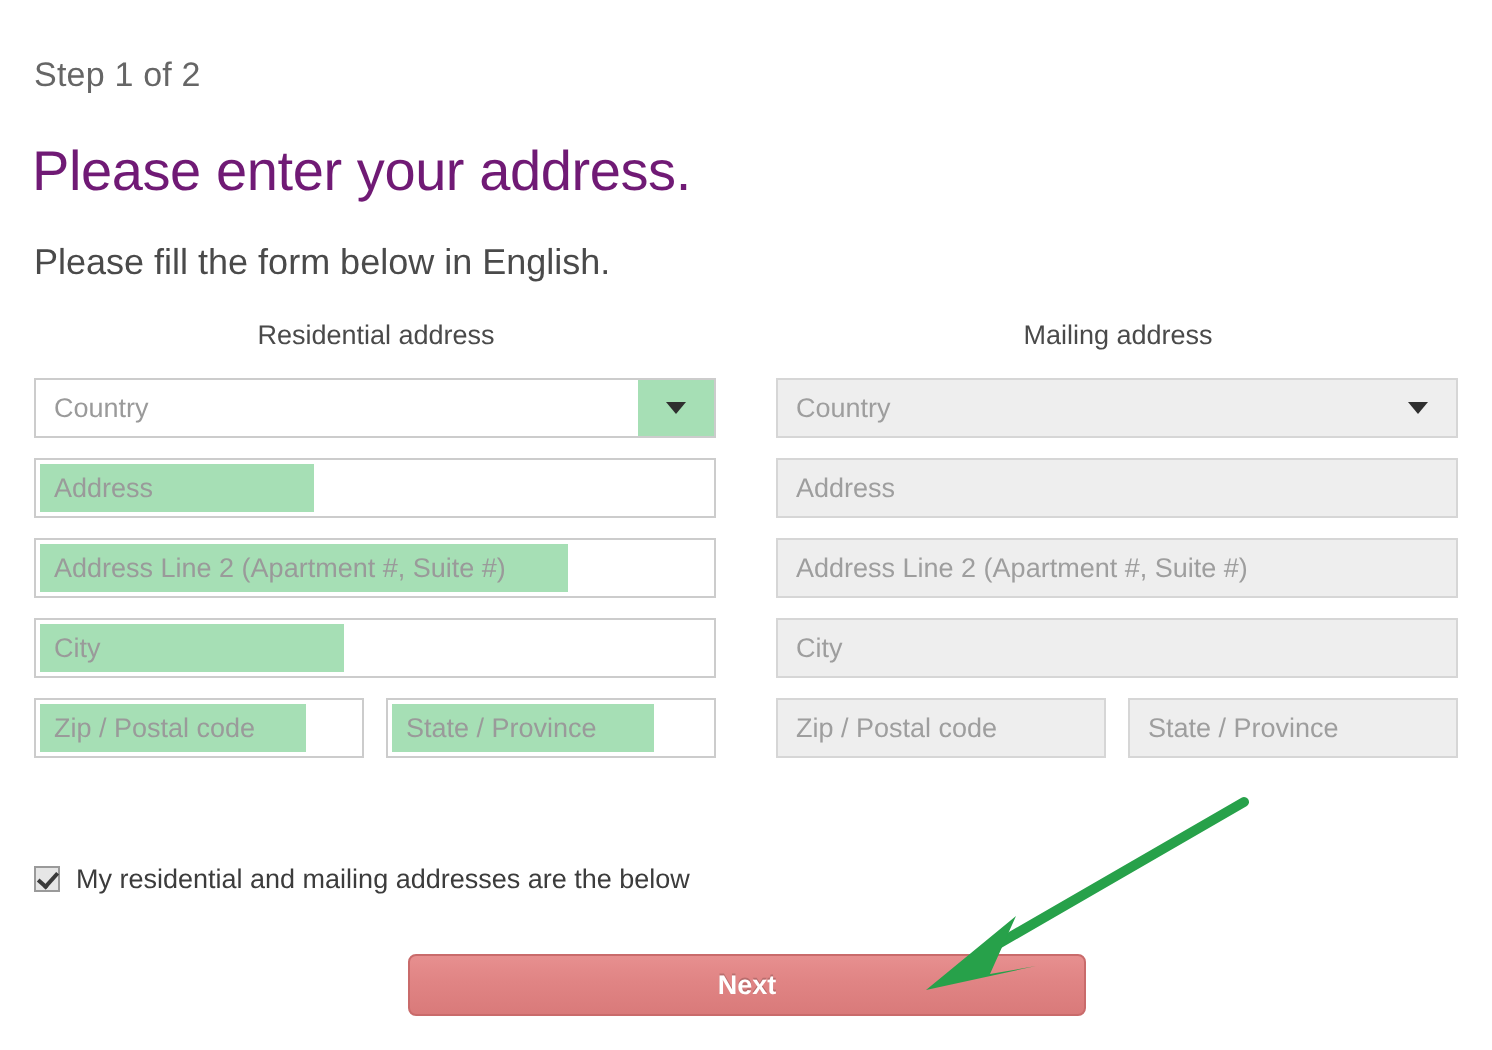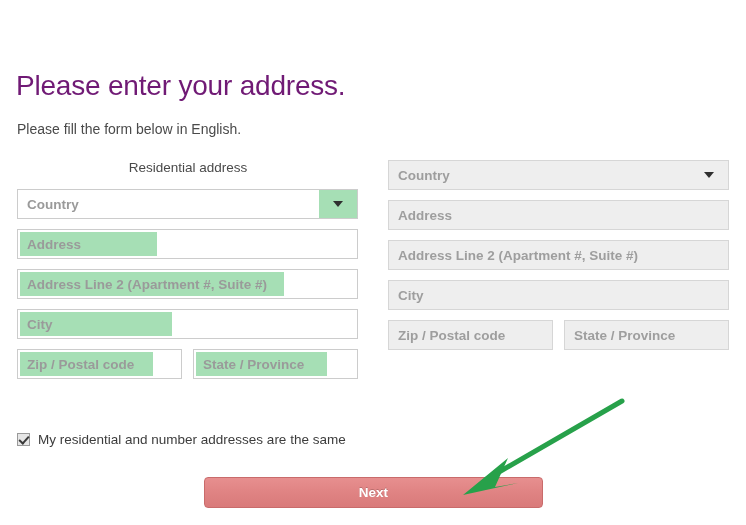--- a/index.html
+++ b/index.html
@@ -40,21 +40,21 @@
     font-size: 28px;
     font-weight: 400;
     color: #701a75;
     letter-spacing: -0.2px;
     white-space: nowrap;
   }
   .page-subtitle {
     position: absolute;
     left: 17px;
     top: 121px;
-    font-size: 14px;
+    font-size: 18px;
     color: #4a4a4a;
     white-space: nowrap;
   }
 
   
   .col {
     position: absolute;
     top: 160px;
   }
   .col-left  { left: 17px;  width: 341px; }
@@ -70,21 +70,20 @@
 
   
   .field {
     position: relative;
     box-sizing: border-box;
     height: 30px;
     border: 1px solid #cccccc;
     background: #ffffff;
     margin-bottom: 10px;
     overflow: hidden;
-    font-weight: bold;
   }
   .field.disabled {
     background: #eeeeee;
     border-color: #d6d6d6;
   }
   .field .ph {
     position: absolute;
     left: 9px;
     top: 50%;
     transform: translateY(-50%);
@@ -199,20 +198,21 @@
     height: 525px;
     z-index: 9;
     pointer-events: none;
   }
 </style>
 </head>
 <body>
 
 <div class="page">
 
+  <div class="step-label">Step 1 of 2</div>
   <div class="page-title">Please enter your address.</div>
   <div class="page-subtitle">Please fill the form below in English.</div>
 
   <div class="col col-left">
 
     <div class="col-heading">Residential address</div>
 
     <div class="field select highlight">
       <span class="ph">Country</span>
       <span class="caret-box">
@@ -244,20 +244,21 @@
         <span class="sel" style="width:131px"></span>
         <span class="ph">State / Province</span>
       </div>
     </div>
 
 
   </div>
 
   <div class="col col-right">
 
+    <div class="col-heading">Mailing address</div>
 
     <div class="field select disabled">
       <span class="ph">Country</span>
       <span class="caret-box">
           <span class="caret"></span>
         </span>
     </div>
 
     <div class="field disabled">
       <span class="ph">Address</span>
@@ -277,21 +278,21 @@
       </div>
       <div class="field disabled">
         <span class="ph">State / Province</span>
       </div>
     </div>
 
   </div>
 
   <div class="checkbox-row">
     <span class="cbox"></span>
-    <span class="cbox-label">My residential and number addresses are the same</span>
+    <span class="cbox-label">My residential and mailing addresses are the below</span>
   </div>
 
   <div class="next-btn">Next</div>
 
   <svg class="arrow-layer" viewBox="0 0 746 525">
     <line x1="622" y1="401" x2="487" y2="479" stroke="#27a14a" stroke-width="5" stroke-linecap="round"></line>
     <polygon points="463,495 508,458 495,487 518,483" fill="#27a14a"></polygon>
   </svg>
 
 </div>

